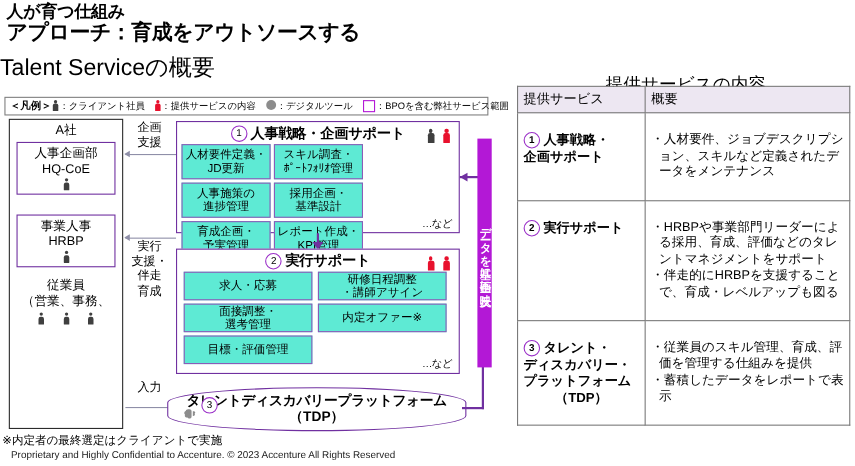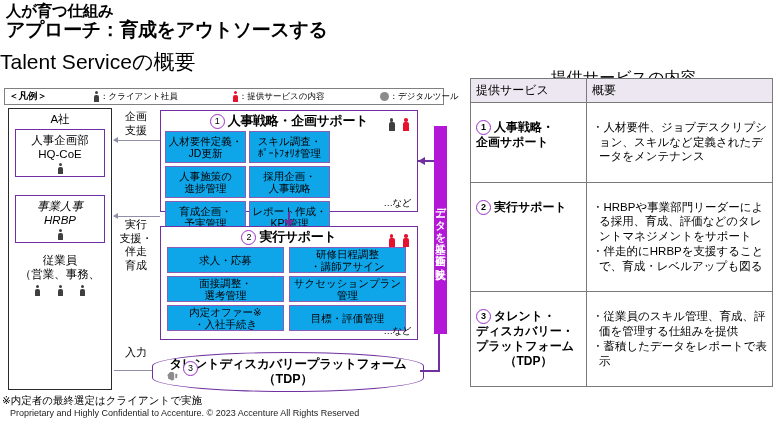--- a/index.html
+++ b/index.html
@@ -28,21 +28,21 @@
   
   .legend{
     position:absolute;left:4px;top:88px;width:440px;height:17px;
     border:1px solid #808080;
     display:flex;align-items:center;
     font-size:8.5px;white-space:nowrap;
     box-sizing:border-box;
     padding-left:4px;
   }
   .legend-title{font-weight:bold;font-size:9.5px;margin-right:1px;}
-  .legend-item{display:flex;align-items:center;margin-right:9px;margin-left:46px;}
+  .legend-item{display:flex;align-items:flex-start;margin-right:9px;}
   .legend-item .lbl{margin-left:1px;}
 
   
   .person{display:inline-block;width:5px;height:11px;position:relative;vertical-align:middle;}
   .person::before{content:"";position:absolute;left:1px;top:0;width:3px;height:3px;border-radius:50%;background:currentColor;}
   .person::after{content:"";position:absolute;left:0;top:3.6px;width:5px;height:7.4px;background:currentColor;
     border-radius:2px 2px 0.5px 0.5px;}
   .p-client{color:#3f3f3f;}
   .p-acn{color:#e8112d;}
   .person.big{width:6px;height:13px;}
@@ -100,21 +100,21 @@
   .circ-num{
     display:inline-block;width:13px;height:13px;border:1.2px solid #9b30c8;border-radius:50%;
     font-size:9px;line-height:12px;text-align:center;color:#000;background:#fff;margin-right:3px;
   }
   .svc-title{font-size:13px;font-weight:bold;letter-spacing:-0.3px;}
   .svc-head-icons{position:absolute;right:8px;top:4px;}
   .svc-head-icons .person{margin-left:4px;}
 
   .grid3{display:flex;flex-wrap:wrap;padding:0 4px;gap:3px 3px;}
   .cell{
-    border:1.3px solid #8b5cb8;background:#0ea5e9;text-align:center;
+    border:1.3px solid #8b5cb8;background:#5eead4;text-align:center;
     font-size:10.5px;line-height:12.5px;padding:2px 1px;box-sizing:border-box;
   }
   .grid3 .cell{width:81px;height:32px;display:flex;flex-direction:column;justify-content:center;}
   .grid2{display:flex;flex-wrap:wrap;padding:0 6px;gap:3px 5px;}
   .grid2 .cell{width:117px;height:26px;display:flex;flex-direction:column;justify-content:center;}
   .nado{position:absolute;right:6px;bottom:1px;font-size:9.5px;letter-spacing:-0.5px;}
 
   
   .tdp{
     position:absolute;left:152px;top:244px;width:272px;height:40px;
@@ -199,21 +199,21 @@
     <div class="company-name">A社</div>
 
     <div class="unit-box">
       <div class="unit-l1">人事企画部</div>
       <div class="unit-l2">HQ-CoE</div>
       <div class="unit-icons">
         <span class="person p-client"></span>
       </div>
     </div>
 
-    <div class="unit-box" style="margin-top:18px;font-style:italic;">
+    <div class="unit-box" style="margin-top:18px;">
       <div class="unit-l1">事業人事</div>
       <div class="unit-l2">HRBP</div>
       <div class="unit-icons">
         <span class="person p-client"></span>
       </div>
     </div>
 
     <div class="employees">
       <div>従業員</div>
       <div>（営業、事務、</div>
@@ -263,21 +263,21 @@
       <div class="cell">
         <span>スキル調査・</span>
         <span>ﾎﾟｰﾄﾌｫﾘｵ管理</span>
       </div>
       <div class="cell">
         <span>人事施策の</span>
         <span>進捗管理</span>
       </div>
       <div class="cell">
         <span>採用企画・</span>
-        <span>人事戦略</span>
+        <span>基準設計</span>
       </div>
       <div class="cell">
         <span>育成企画・</span>
         <span>予実管理</span>
       </div>
       <div class="cell">
         <span>レポート作成・</span>
         <span>KPI管理</span>
       </div>
     </div>
@@ -302,26 +302,21 @@
       </div>
       <div class="cell">
         <span>研修日程調整</span>
         <span>・講師アサイン</span>
       </div>
       <div class="cell">
         <span>面接調整・</span>
         <span>選考管理</span>
       </div>
       <div class="cell">
-        <span>サクセッションプラン</span>
-        <span>管理</span>
-      </div>
-      <div class="cell">
         <span>内定オファー※</span>
-        <span>・入社手続き</span>
       </div>
       <div class="cell">
         <span>目標・評価管理</span>
       </div>
     </div>
     <div class="nado">…など</div>
   </div>
 
   <div class="tdp">
     <div class="tdp-inner">

